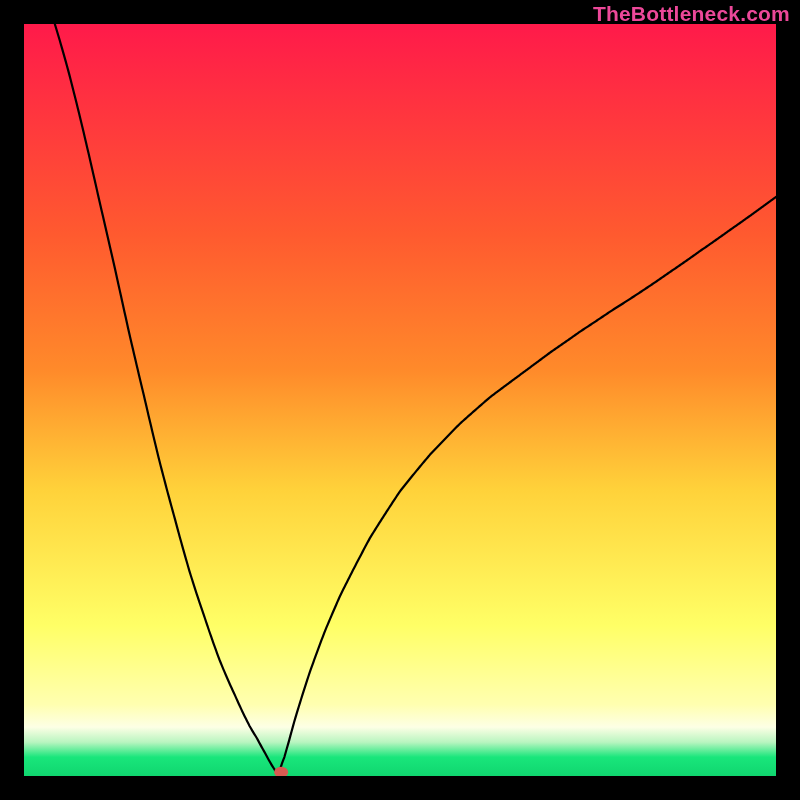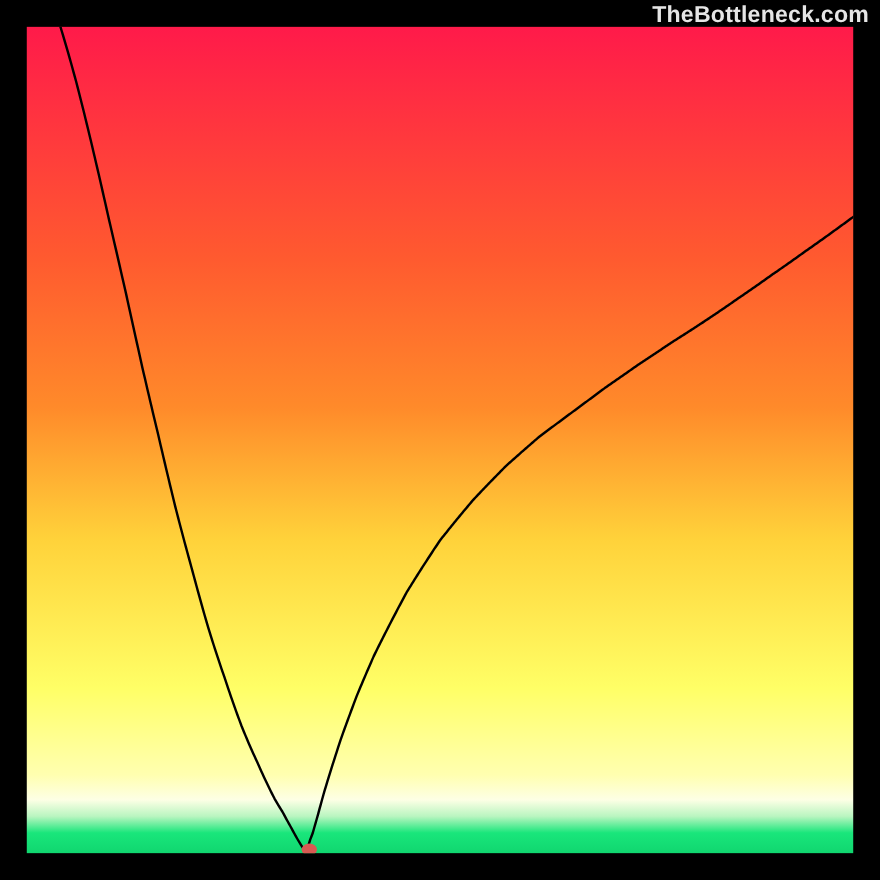--- a/index.html
+++ b/index.html
@@ -26,21 +26,21 @@
     height: 752px;
     overflow: hidden;
   }
   .watermark {
     position: absolute;
     top: 2px;
     right: 10px;
     font-family: Arial, Helvetica, sans-serif;
     font-size: 21px;
     font-weight: 600;
-    color: #e5e5e5;
+    color: #ec4899;
     letter-spacing: 0.2px;
   }
 </style>
 </head>
 <body>
 
 <div class="frame">
   <div class="plot">
     <svg id="chart-svg" width="752" height="752" viewBox="0 0 752 752" preserveAspectRatio="none">
         <defs>

